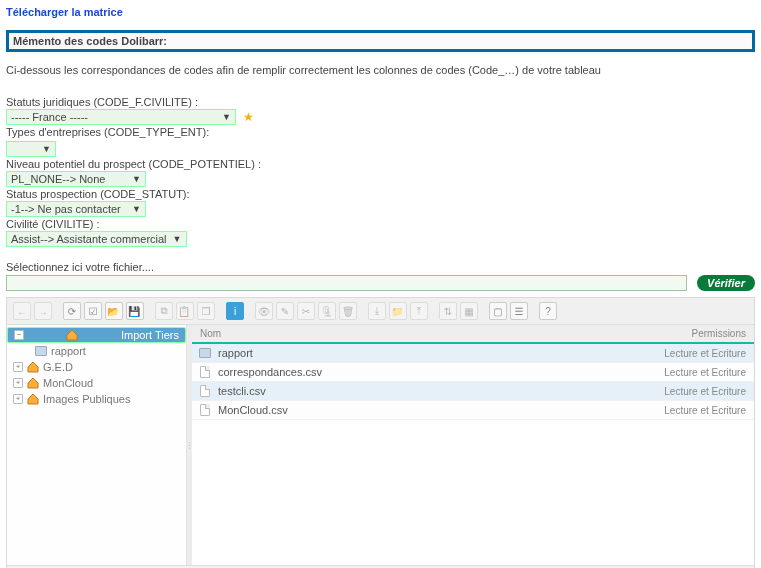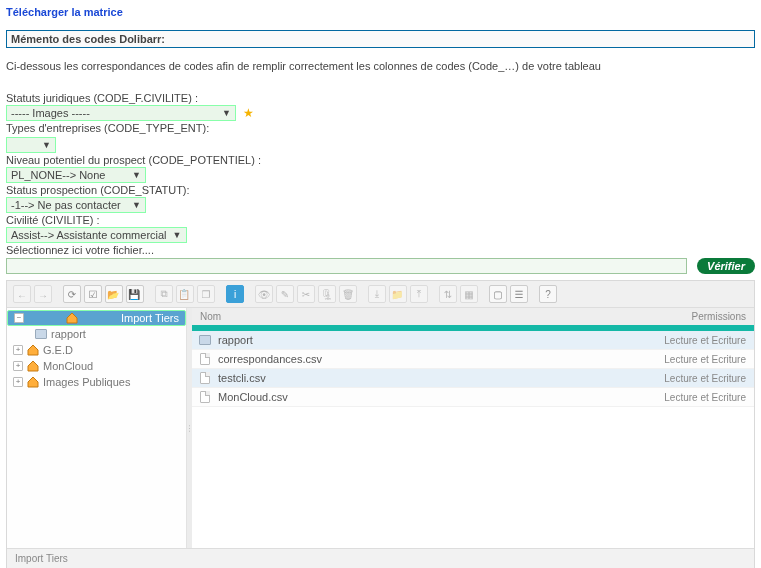--- a/index.html
+++ b/index.html
@@ -1,24 +1,24 @@
 <!DOCTYPE html>
 <html><head>
 <meta charset="utf-8">
 <style>
   * { box-sizing: border-box; }
   body { margin: 0; padding: 6px; font-family: Arial, Helvetica, sans-serif; font-size: 11px; color: #444; background: #fff; width: 761px; }
   a.link { color: #1a48d6; text-decoration: none; font-weight: bold; font-size: 11px; }
-  .memento-bar { margin-top: 12px; border: 1px solid #0369a1; padding: 2px 4px; font-weight: bold; font-size: 11px; color: #444; background: #fafafa; }
+  .memento-bar { margin-top: 12px; border: 3px solid #0369a1; padding: 2px 4px; font-weight: bold; font-size: 11px; color: #444; background: #fafafa; }
   .intro { margin-top: 12px; margin-bottom: 20px; font-size: 11px; }
   .formrow { margin-top: 1px; font-size: 11px; }
   .sel { display: inline-flex; align-items: center; justify-content: space-between; border: 1px solid #8fa; background: #eaf6ea; padding: 1px 4px; font-size: 11px; min-width: 140px; height: 16px; cursor: pointer; }
   .sel .arrow { font-size: 9px; margin-left: 6px; }
   .star { color: #f5b301; margin-left: 4px; font-size: 12px; }
-  .filelabel { margin-top: 1px; font-size: 11px; }
+  .filelabel { margin-top: 14px; font-size: 11px; }
   .file-row { display: flex; align-items: center; gap: 10px; margin-top: 2px; }
   .file-input { flex: 1; border: 1px solid #9dc69d; background: #f2f9f2; height: 16px; }
   .verify-btn { background: #0a7a3a; color: #fff; border: none; border-radius: 9px; padding: 2px 10px; font-weight: bold; font-size: 11px; font-style: italic; cursor: pointer; }
 
   .filemanager { margin-top: 6px; border: 1px solid #d9d9d9; background: #f6f6f6; }
   .toolbar { display: flex; align-items: center; gap: 3px; padding: 4px 6px; border-bottom: 1px solid #ddd; background: #f0f0f0; }
   .tbtn { width: 18px; height: 18px; border: 1px solid #ccc; border-radius: 2px; background: #f8f8f8; display: flex; align-items: center; justify-content: center; font-size: 10px; color: #888; cursor: pointer; }
   .tbtn.active { background: #3aa0d8; color: #fff; border-color: #3aa0d8; }
   .tbtn.disabled { opacity: .55; cursor: default; }
   .tgap { width: 5px; }
@@ -26,21 +26,21 @@
   .fm-body { display: flex; height: 240px; }
   .tree { width: 180px; background: #fefefe; border-right: 1px solid #e2e2e2; padding: 2px 0; overflow: auto; }
   .tree-node { display: flex; align-items: center; gap: 4px; padding: 2px 6px; font-size: 11px; color: #777; cursor: pointer; }
   .tree-node.sel { background: #5aa3d0; color: #fff; border-radius: 2px; }
   .tree-node.child { padding-left: 28px; }
   .tree-toggle { width: 10px; height: 10px; border: 1px solid #bbb; display: flex; align-items: center; justify-content: center; font-size: 8px; line-height: 1; background: #fff; color: #777; border-radius: 1px; }
   .house-icon { width: 12px; height: 12px; display:inline-block; }
   .folder-icon { width: 12px; height: 10px; background: #c9d8e8; border: 1px solid #9ab; border-radius: 1px; display:inline-block; }
 
   .listwrap { flex: 1; display: flex; flex-direction: column; background: #fff; position: relative; }
-  .list-header { display: flex; background: #eee; border-bottom: 6px solid #14b8a6; font-size: 10px; color: #888; }
+  .list-header { display: flex; background: #eee; border-bottom: 2px solid #14b8a6; font-size: 10px; color: #888; }
   .col-name { flex: 1; padding: 3px 8px; }
   .col-perm { width: 150px; padding: 3px 8px; text-align: right; }
   .list-row { display: flex; align-items: center; font-size: 11px; color: #555; border-bottom: 1px solid #f1f1f1; cursor: pointer; }
   .list-row:nth-child(even){ background:#fdfdfd; }
   .list-row.highlight { background: #e6f0f8; }
   .row-icon { width: 14px; margin-left: 6px; margin-right: 6px; display:flex; align-items:center; justify-content:center; }
   .file-icon { width: 10px; height: 12px; background: #fff; border: 1px solid #bbb; border-radius: 1px; position: relative; }
   .file-icon::after { content: ""; position: absolute; right: -1px; top: -1px; width: 4px; height: 4px; background: #eee; border-left: 1px solid #bbb; border-bottom: 1px solid #bbb; }
   .row-name { flex: 1; padding: 3px 0; }
   .row-perm { width: 150px; padding: 3px 8px; text-align: right; color: #888; font-size: 10px; }
@@ -55,21 +55,21 @@
 
 <a href="#" class="link">Télécharger la matrice</a>
 
 <div class="memento-bar">Mémento des codes Dolibarr:</div>
 
 <div class="intro">Ci-dessous les correspondances de codes afin de remplir correctement les colonnes de codes (Code_…) de votre tableau</div>
 
 <div class="formrow">Statuts juridiques (CODE_F.CIVILITE) :</div>
 <div class="formrow">
   <span class="sel" style="min-width:230px">
-    <span>----- Images -----</span>
+    <span>----- France -----</span>
     <span class="arrow">▼</span>
   </span>
   <span class="star">★</span>
 </div>
 
 <div class="formrow">Types d'entreprises (CODE_TYPE_ENT):</div>
 <div class="formrow">
   <span class="sel" style="min-width:50px">
     <span></span>
       <span class="arrow">▼</span>

